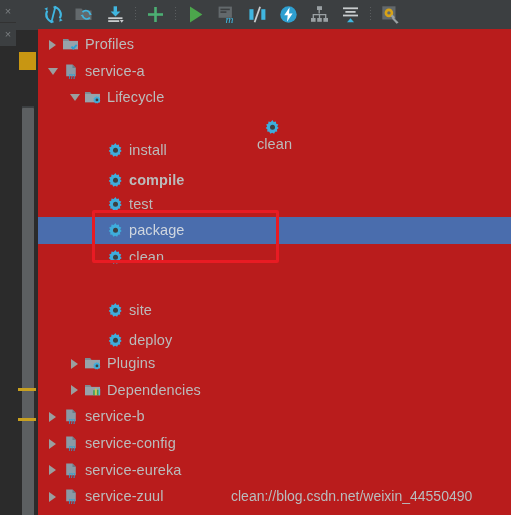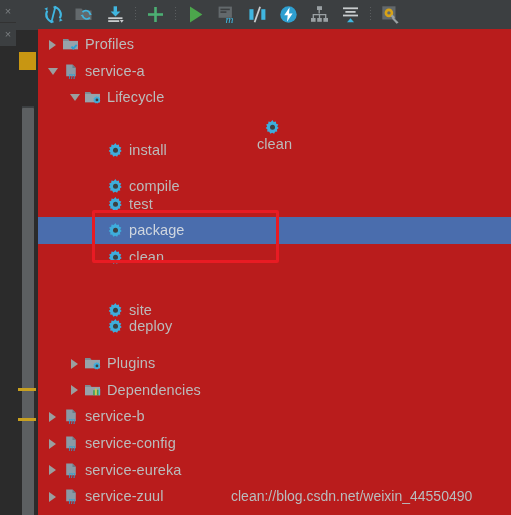--- a/index.html
+++ b/index.html
@@ -274,21 +274,21 @@
           <span class="tri"></span>
         </div>
         <div class="ticon">
           <svg width="17" height="17" viewBox="0 0 17 17">
             <path fill="#3eaddc" d="M8.5 1.1l1.2 1.9 2.2-.5.3 2.2 2.1.8-1.1 1.9 1.5 1.7-1.8 1.3.4 2.2-2.2.2-1 2-1.9-1.1-1.9 1.1-1-2-2.2-.2.4-2.2L1.7 9.1l1.5-1.7-1.1-1.9 2.1-.8.3-2.2 2.2.5z"></path>
             <circle cx="8.5" cy="8.3" r="2.5" fill="#3c3f41"></circle>
           </svg>
         </div>
         <div class="label">install</div>
       </div>
-      <div class="row" style="top: 144px;">
+      <div class="row" style="top: 138px; font-weight: bold;">
         <div style="width: 52px; height: 1px; flex: 0 0 auto;"></div>
         <div class="arrow none">
           <span class="tri"></span>
         </div>
         <div class="ticon">
           <svg width="17" height="17" viewBox="0 0 17 17">
             <path fill="#3eaddc" d="M8.5 1.1l1.2 1.9 2.2-.5.3 2.2 2.1.8-1.1 1.9 1.5 1.7-1.8 1.3.4 2.2-2.2.2-1 2-1.9-1.1-1.9 1.1-1-2-2.2-.2.4-2.2L1.7 9.1l1.5-1.7-1.1-1.9 2.1-.8.3-2.2 2.2.5z"></path>
             <circle cx="8.5" cy="8.3" r="2.5" fill="#3c3f41"></circle>
           </svg>
         </div>
@@ -339,21 +339,21 @@
           <span class="tri"></span>
         </div>
         <div class="ticon">
           <svg width="17" height="17" viewBox="0 0 17 17">
             <path fill="#3eaddc" d="M8.5 1.1l1.2 1.9 2.2-.5.3 2.2 2.1.8-1.1 1.9 1.5 1.7-1.8 1.3.4 2.2-2.2.2-1 2-1.9-1.1-1.9 1.1-1-2-2.2-.2.4-2.2L1.7 9.1l1.5-1.7-1.1-1.9 2.1-.8.3-2.2 2.2.5z"></path>
             <circle cx="8.5" cy="8.3" r="2.5" fill="#3c3f41"></circle>
           </svg>
         </div>
         <div class="label">site</div>
       </div>
-      <div class="row" style="top: 284px;">
+      <div class="row" style="top: 298px;">
         <div style="width: 52px; height: 1px; flex: 0 0 auto;"></div>
         <div class="arrow none">
           <span class="tri"></span>
         </div>
         <div class="ticon">
           <svg width="17" height="17" viewBox="0 0 17 17">
             <path fill="#3eaddc" d="M8.5 1.1l1.2 1.9 2.2-.5.3 2.2 2.1.8-1.1 1.9 1.5 1.7-1.8 1.3.4 2.2-2.2.2-1 2-1.9-1.1-1.9 1.1-1-2-2.2-.2.4-2.2L1.7 9.1l1.5-1.7-1.1-1.9 2.1-.8.3-2.2 2.2.5z"></path>
             <circle cx="8.5" cy="8.3" r="2.5" fill="#3c3f41"></circle>
           </svg>
         </div>

